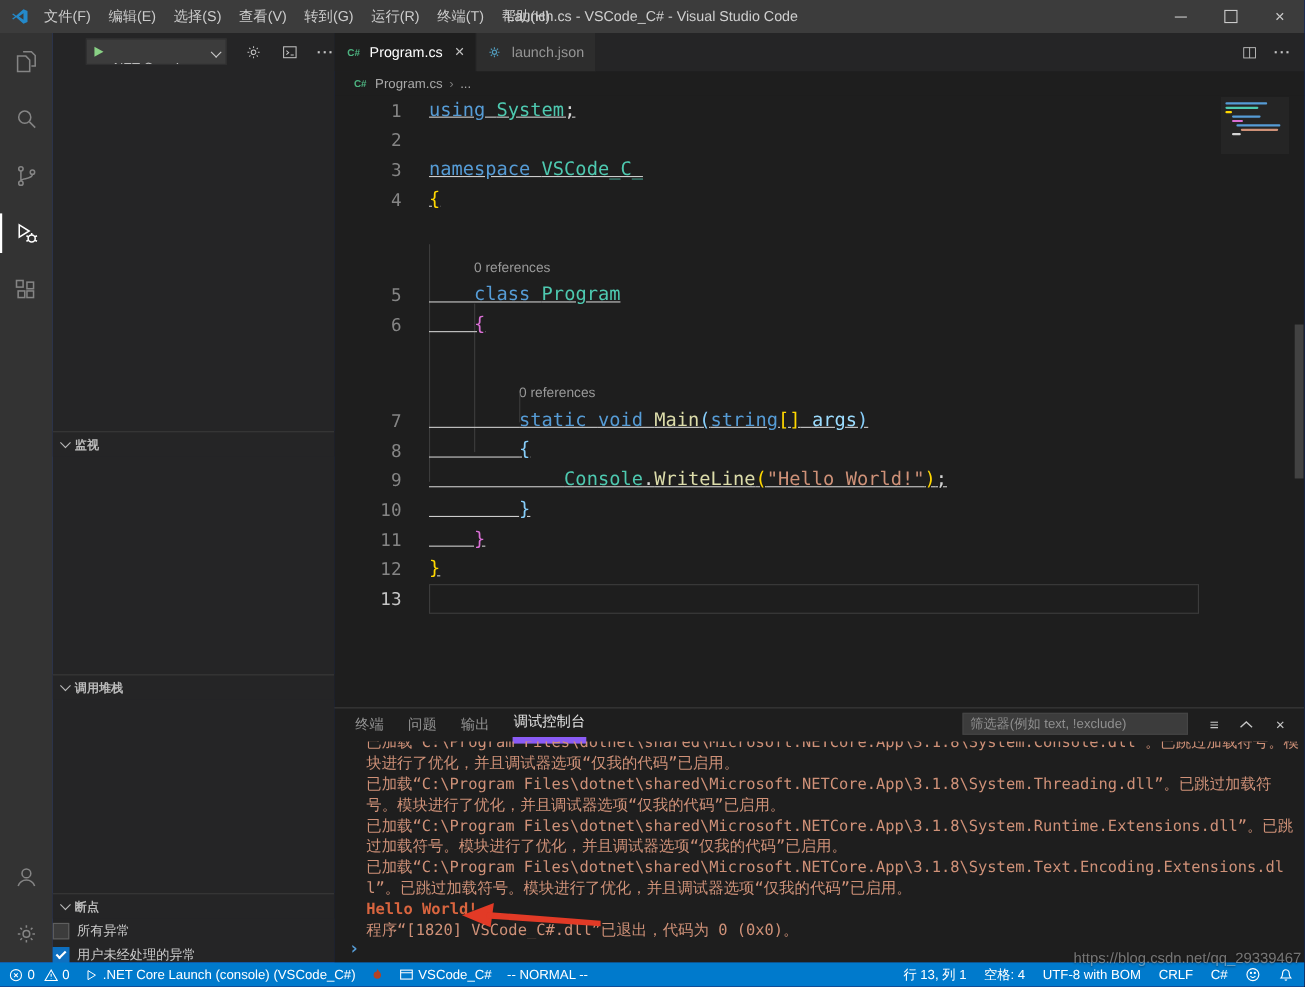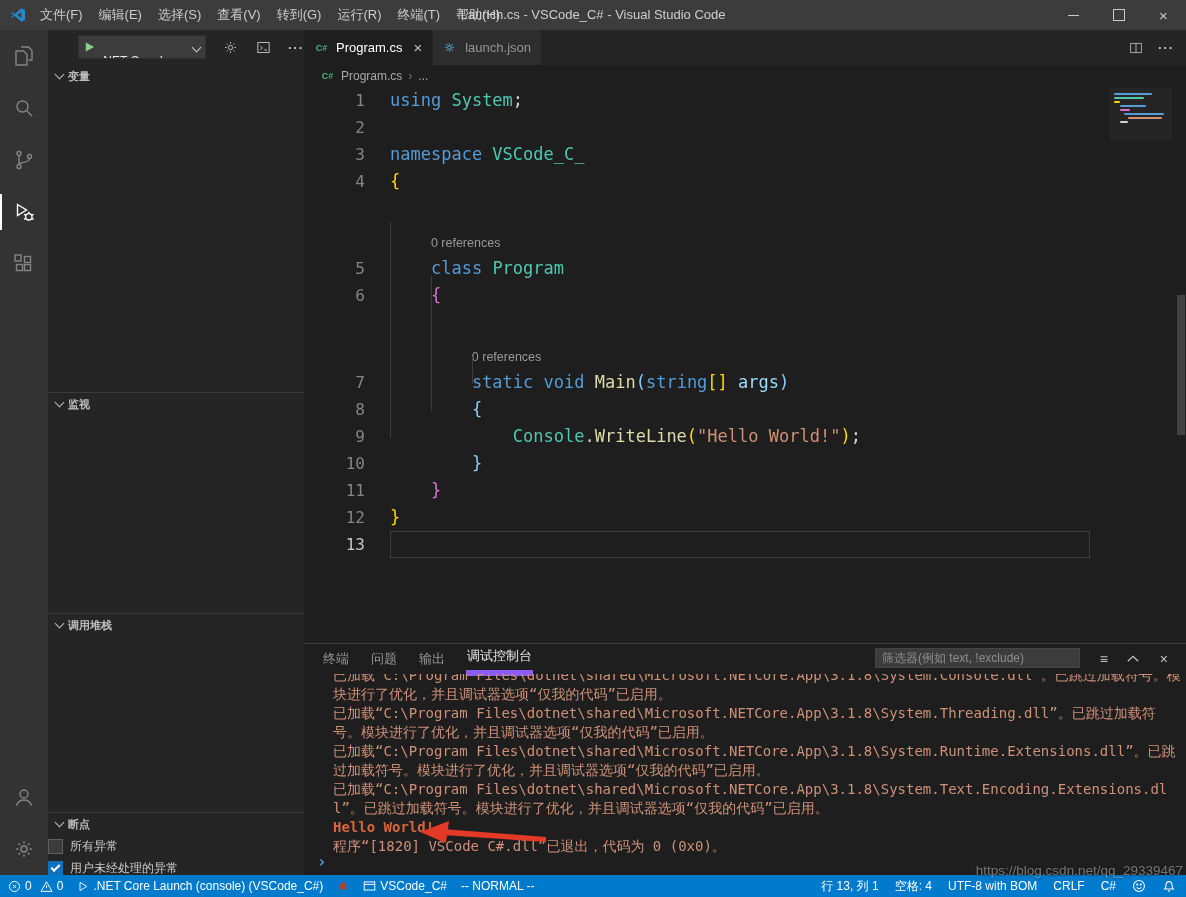--- a/index.html
+++ b/index.html
@@ -45,21 +45,21 @@
   .file-icon{font-size:9px;font-weight:bold;color:#4db380;width:15px;text-align:center;flex:none;}
   .tab-close{font-size:15px;color:#c5c5c5;margin-left:4px;}
   .tab-actions{position:absolute;right:12px;top:0;height:35px;display:flex;gap:14px;align-items:center;color:#c5c5c5;}
   .tab-actions svg{stroke:currentColor;fill:none;stroke-width:1.2;}
   .breadcrumb{position:absolute;left:0;top:35px;right:0;height:22px;display:flex;align-items:center;gap:6px;padding-left:16px;font-size:12px;color:#a9a9a9;background:#1e1e1e;}
   .bc-sep{color:#7a7a7a;}
   
   .code{position:absolute;left:0;top:57px;right:0;height:556px;overflow:hidden;background:#1e1e1e;}
   .code-row{height:27px;line-height:27px;display:flex;font-family:"DejaVu Sans Mono",monospace;font-size:17px;position:relative;}
   .ln{width:61px;text-align:right;color:#858585;font-size:16px;flex:none;}
-  .code-text{margin-left:25px;white-space:pre;}
+  .code-text{margin-left:25px;white-space:pre;text-decoration:underline;}
   .code-row.current .ln{color:#c6c6c6;}
   .code-row.current::after{content:'';position:absolute;left:86px;right:96px;top:0;bottom:0;border:1px solid #3c3c3c;pointer-events:none;}
   .codelens{height:27px;line-height:31px;font-size:12.5px;color:#999999;font-family:"Liberation Sans",sans-serif;margin-top:33px;}
   .tok-kw{color:#569cd6;} .tok-type{color:#4ec9b0;} .tok-fn{color:#dcdcaa;} .tok-str{color:#ce9178;}
   .tok-param{color:#9cdcfe;} .tok-plain{color:#d4d4d4;}
   .tok-b1{color:#ffd700;} .tok-b2{color:#da70d6;} .tok-b3{color:#87cefa;}
   .guide{position:absolute;width:1px;background:#3c3c3c;}
   .minimap{position:absolute;right:14px;top:1px;width:62px;height:52px;background:rgba(255,255,255,0.035);padding:3px 4px;box-sizing:border-box;}
   .minimap i{display:block;height:2px;margin:2px 0;border-radius:1px;}
   .scroll-thumb{position:absolute;right:1px;top:238px;width:9px;height:142px;background:#4f4f4f;opacity:.75;}
@@ -198,24 +198,20 @@
         </span>
       <span class="tool-ic">
           <svg width="17" height="17" viewBox="0 0 24 24">
             <rect x="4" y="5" width="16" height="14"></rect>
             <path d="M7.5 10l3 2.5-3 2.5M13 15.5h4"></path>
           </svg>
         </span>
       <span class="tool-ic more-glyph">···</span>
     </div>
 
-    <div class="section-header" style="top:35px">
-      <i class="chev"></i>
-      <span>变量</span>
-    </div>
     <div class="section-header lined" style="top:362px">
       <i class="chev"></i>
       <span>监视</span>
     </div>
     <div class="section-header lined" style="top:583px">
       <i class="chev"></i>
       <span>调用堆栈</span>
     </div>
     <div class="section-header lined" style="top:782px">
       <i class="chev"></i>

